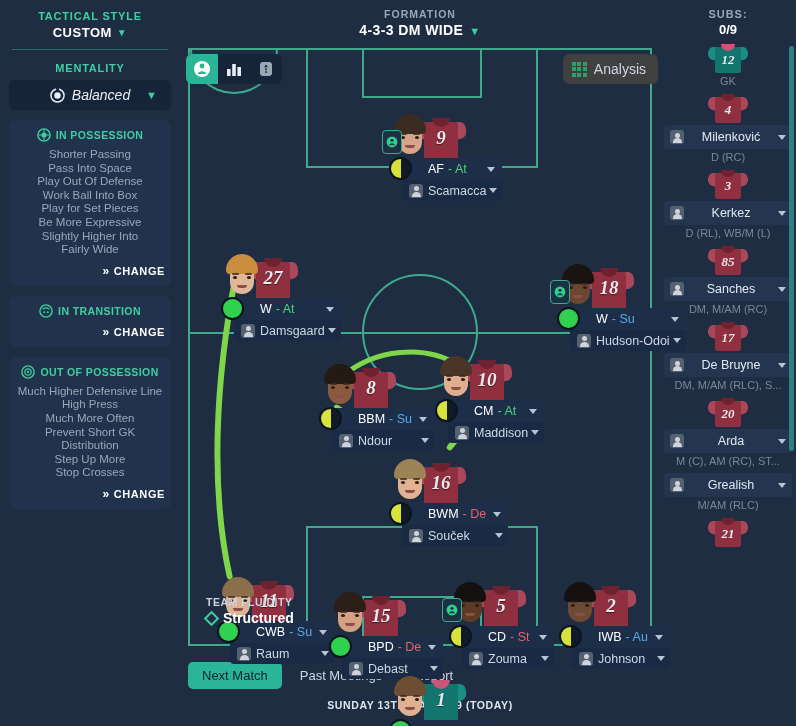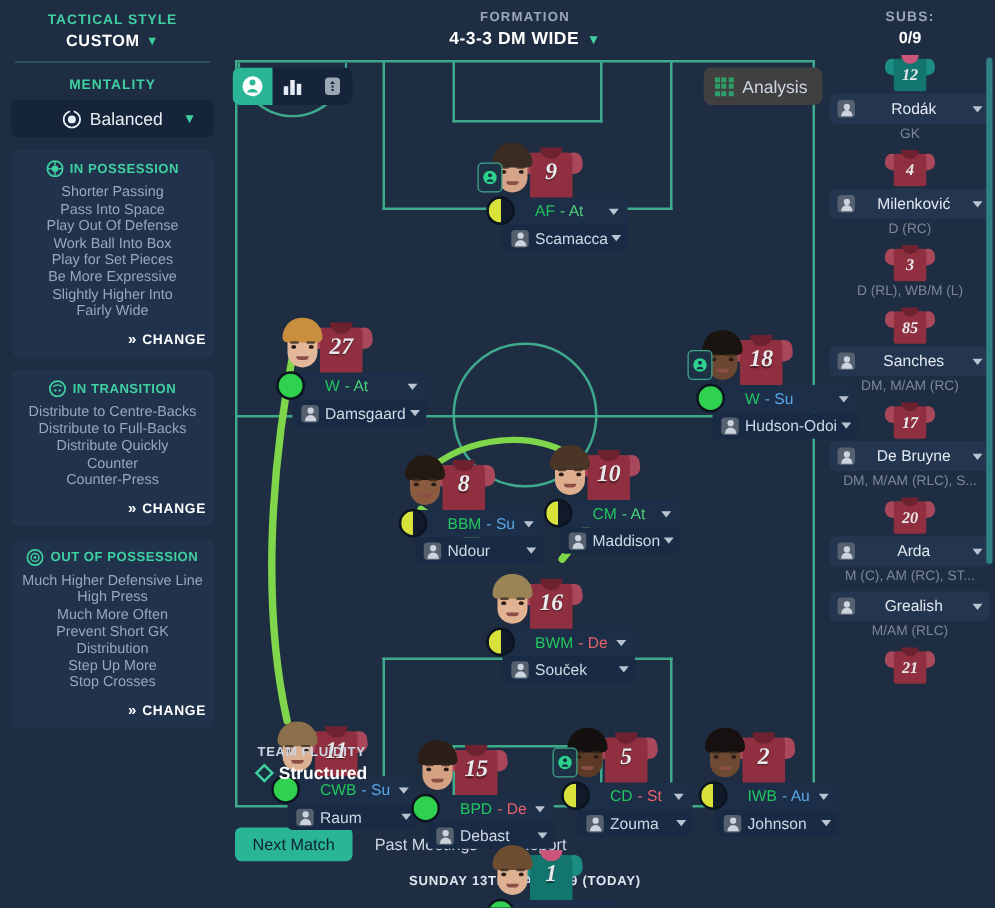--- a/index.html
+++ b/index.html
@@ -23,21 +23,21 @@
   }
   .style-value {
     text-align:center; color:#ffffff; font-size:13px; font-weight:bold;
     letter-spacing:.5px; padding-top:3px;
   }
   .chev { color:#3fcfa0; font-size:10px; display:inline-block; margin-left:5px; vertical-align:1px;}
   .hr-div { height:1px; background:#2f6b6e; margin:9px 12px 2px 12px; }
 
   .mentality-box {
     margin:6px 9px 0 9px; height:30px; background:#16243a; border-radius:5px;
-    display:flex; align-items:center; justify-content:center; position:relative;
+    display:flex; align-items:center; justify-content:center; position:relative;font-style:italic;
   }
   .mentality-box .mi { margin-right:7px; display:flex; }
   .mentality-box .mtext { font-size:14px; color:#e8edf3; }
   .mentality-box .mchev { position:absolute; right:14px; color:#3fcfa0; font-size:11px;}
 
   .phase-card {
     margin:10px 9px 0 9px; background:#20324c; border-radius:7px;
     padding:8px 6px 6px 6px;
   }
   .phase-head {
@@ -121,21 +121,21 @@
   .dc-badge { position:absolute; left:-46px; top:-28px; width:20px; height:24px;
               background:#1d3145; border:1px solid #3fa98c; border-radius:4px;
               display:flex; align-items:center; justify-content:center; z-index:6; }
 
   .pcard { position:absolute; left:-26px; top:0px; z-index:12; }
   .role-row {
     height:22px; background:#1c2e48; border-radius:4px 4px 0 0;
     display:flex; align-items:center; padding-left:26px; padding-right:22px;
     position:relative; min-width:92px; white-space:nowrap;
   }
-  .role-row .rtxt { font-size:12.5px; color:#22c55e; }
+  .role-row .rtxt { font-size:12.5px; color:#ffffff; }
   .role-row .duty { margin-left:4px; font-size:12.5px; }
   .duty.At { color:#4ed07a; } .duty.Su { color:#5aa7e8; }
   .duty.De { color:#e8626b; } .duty.St { color:#e8626b; } .duty.Au { color:#5aa7e8; }
   .caret { position:absolute; right:7px; top:9px; width:0;height:0;
            border-left:4px solid transparent; border-right:4px solid transparent; border-top:5px solid #b9c3d1; }
   .dot {
     position:absolute; left:-13px; top:-1px; width:23px; height:23px; border-radius:50%;
     border:2px solid #0c1420; z-index:3;
   }
   .dot.full { background:#2fd14f; }
@@ -244,27 +244,20 @@
   <div class="phase-card">
     <div class="phase-head">
       <svg width="14" height="14" viewBox="0 0 16 16">
           <circle cx="8" cy="8" r="7" fill="none" stroke="#3fcfa0" stroke-width="1.6"></circle>
           <path d="M4 6 Q8 3 12 6" stroke="#3fcfa0" stroke-width="1.4" fill="none"></path>
           <circle cx="6" cy="9.5" r="1.1" fill="#3fcfa0"></circle>
           <circle cx="10" cy="9.5" r="1.1" fill="#3fcfa0"></circle>
         </svg>
       <span>IN TRANSITION</span>
     </div>
-    <div class="phase-list">
-      <div>Distribute to Centre-Backs</div>
-      <div>Distribute to Full-Backs</div>
-      <div>Distribute Quickly</div>
-      <div>Counter</div>
-      <div>Counter-Press</div>
-    </div>
     <div class="change-btn">
       <span class="dbl">»</span><span>CHANGE</span>
     </div>
   </div>
 
   <div class="phase-card">
     <div class="phase-head">
       <svg width="14" height="14" viewBox="0 0 16 16">
           <circle cx="8" cy="8" r="7" fill="none" stroke="#3fcfa0" stroke-width="1.6"></circle>
           <circle cx="8" cy="8" r="3.6" fill="none" stroke="#3fcfa0" stroke-width="1.4"></circle>
@@ -754,25 +747,20 @@
       <div class="sub-item">
         <div class="sub-kit">
           <div class="mini-shirt">
             <div class="msl-l" style="background:#1b8d83"></div>
             <div class="msl-r" style="background:#1b8d83"></div>
             <div class="mbody" style="background:#12766e"></div>
             <div class="mcol" style="background:#c9557a"></div>
             <div class="mnum">12</div>
           </div>
         </div>
-        <div class="sub-name-row">
-          <span class="person-ic"></span>
-          <span class="sname">Rodák</span>
-          <span class="scaret"></span>
-        </div>
         <div class="sub-pos">GK</div>
       </div>
       <div class="sub-item">
         <div class="sub-kit">
           <div class="mini-shirt">
             <div class="msl-l" style="background:#a9485a"></div>
             <div class="msl-r" style="background:#a9485a"></div>
             <div class="mbody" style="background:#8f2f3f"></div>
             <div class="mcol" style="background:#6e2230"></div>
             <div class="mnum">4</div>
@@ -788,20 +776,25 @@
       <div class="sub-item">
         <div class="sub-kit">
           <div class="mini-shirt">
             <div class="msl-l" style="background:#a9485a"></div>
             <div class="msl-r" style="background:#a9485a"></div>
             <div class="mbody" style="background:#8f2f3f"></div>
             <div class="mcol" style="background:#6e2230"></div>
             <div class="mnum">3</div>
           </div>
         </div>
+        <div class="sub-name-row">
+          <span class="person-ic"></span>
+          <span class="sname">Kerkez</span>
+          <span class="scaret"></span>
+        </div>
         <div class="sub-pos">D (RL), WB/M (L)</div>
       </div>
       <div class="sub-item">
         <div class="sub-kit">
           <div class="mini-shirt">
             <div class="msl-l" style="background:#a9485a"></div>
             <div class="msl-r" style="background:#a9485a"></div>
             <div class="mbody" style="background:#8f2f3f"></div>
             <div class="mcol" style="background:#6e2230"></div>
             <div class="mnum">85</div>

